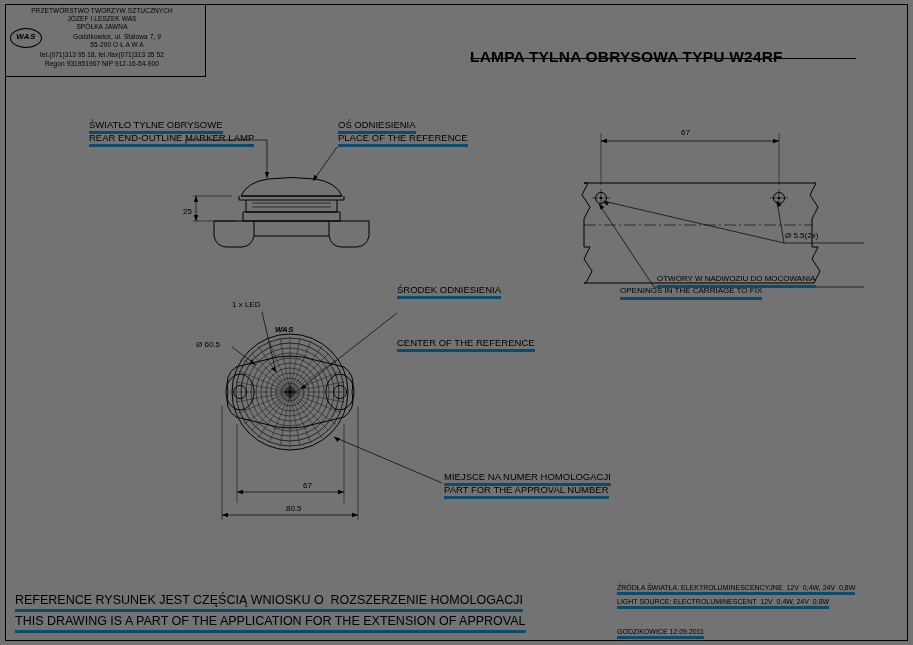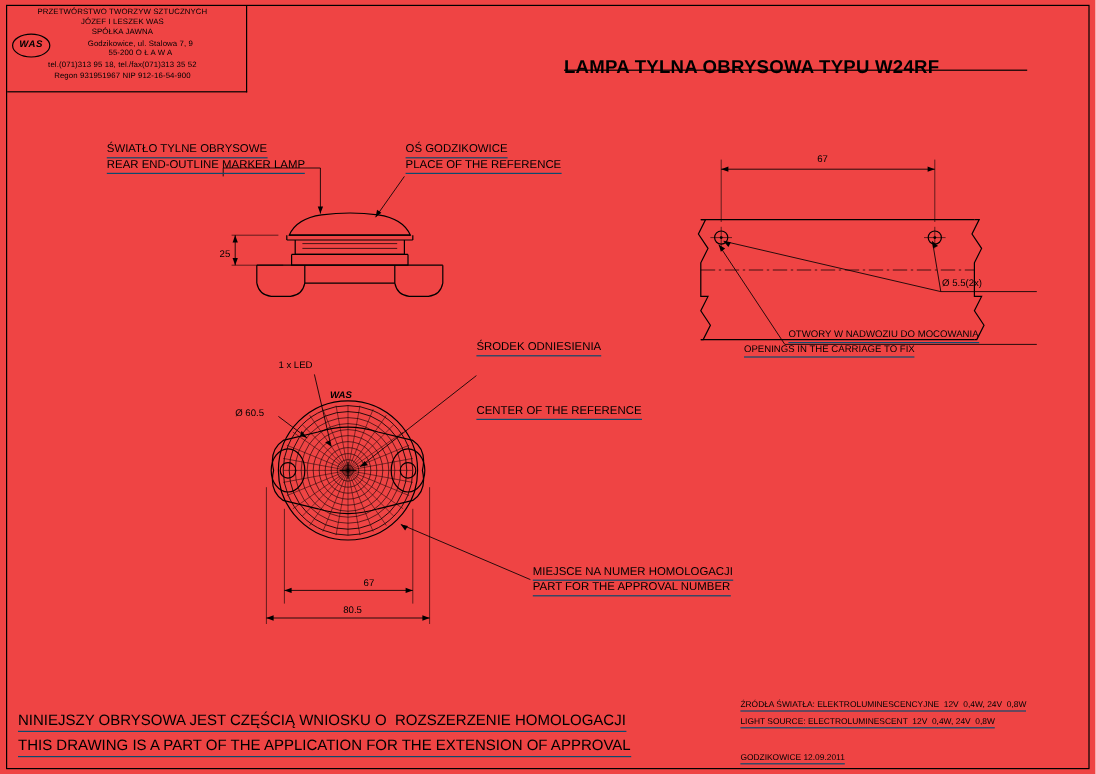--- a/index.html
+++ b/index.html
@@ -8,21 +8,21 @@
     background: #ffffff;
   }
   body {
     font-family: "Liberation Sans", sans-serif;
     color: #000000;
   }
   #page {
     position: relative;
     width: 913px;
     height: 645px;
-    background: #ef4444;
+    background: #737373;
     overflow: hidden;
   }
   .frame {
     position: absolute;
     left: 5px;
     top: 4px;
     width: 903px;
     height: 637px;
     border: 1px solid #000;
     box-sizing: border-box;
@@ -92,21 +92,21 @@
 
   
   .lbl {
     position: absolute;
     font-size: 9.5px;
     white-space: pre;
     line-height: 12px;
   }
   .lbl.sm { font-size: 8px; line-height: 10.5px; }
   .lbl.xs { font-size: 7px; line-height: 9px; }
-  .underline-el { border-bottom: 1px solid #0c4a6e; }
+  .underline-el { border-bottom: 3px solid #0c4a6e; }
 
   .footer-line {
     position: absolute;
     font-size: 12.5px;
     white-space: pre;
     line-height: 17px;
   }
   svg { display: block; }
   .sv { position: absolute; left: 0; top: 0; overflow: visible; }
 </style>
@@ -278,21 +278,21 @@
       <path d="M358 406 L358 520" stroke-width="0.5"></path>
       <path d="M222 515 L358 515" stroke-width="0.7"></path>
       <path d="M222 515 l6 -2.2 l0 4.4 z" fill="#000" stroke="none"></path>
       <path d="M358 515 l-6 -2.2 l0 4.4 z" fill="#000" stroke="none"></path>
     </g>
   </svg>
 
   <div class="lbl underline-el" style="left:89px; top:119px;">ŚWIATŁO TYLNE OBRYSOWE</div>
   <div class="lbl underline-el" style="left:89px; top:132px;">REAR END-OUTLINE MARKER LAMP</div>
 
-  <div class="lbl underline-el" style="left:338px; top:119px;">OŚ GODZIKOWICE</div>
+  <div class="lbl underline-el" style="left:338px; top:119px;">OŚ ODNIESIENIA</div>
   <div class="lbl underline-el" style="left:338px; top:132px;">PLACE OF THE REFERENCE</div>
 
   <div class="lbl sm" style="left:183px; top:207px;">25</div>
 
   <div class="lbl underline-el" style="left:397px; top:284px;">ŚRODEK ODNIESIENIA</div>
   <div class="lbl underline-el" style="left:397px; top:297px;margin-top:40px;">CENTER OF THE REFERENCE</div>
 
   <div class="lbl sm" style="left:232px; top:300px;">1 x LED</div>
   <div class="lbl sm" style="left:275px; top:325px; font-weight:bold; font-style:italic;">WAS</div>
 
@@ -307,16 +307,16 @@
   <div class="lbl sm" style="left:681px; top:128px;">67</div>
   <div class="lbl sm" style="left:785px; top:231px;">Ø 5.5(2x)</div>
 
   <div class="lbl sm underline-el" style="left:657px; top:274px;">OTWORY W NADWOZIU DO MOCOWANIA</div>
   <div class="lbl sm underline-el" style="left:620px; top:286px;">OPENINGS IN THE CARRIAGE TO FIX</div>
 
   <div class="lbl xs underline-el" style="left:617px; top:583px;">ŹRÓDŁA ŚWIATŁA: ELEKTROLUMINESCENCYJNE  12V  0,4W, 24V  0,8W</div>
   <div class="lbl xs underline-el" style="left:617px; top:597px;">LIGHT SOURCE: ELECTROLUMINESCENT  12V  0,4W, 24V  0,8W</div>
   <div class="lbl xs underline-el" style="left:617px; top:627px;">GODZIKOWICE 12.09.2011</div>
 
-  <div class="footer-line underline-el" style="left:15px; top:592px;">NINIEJSZY OBRYSOWA JEST CZĘŚCIĄ WNIOSKU O  ROZSZERZENIE HOMOLOGACJI</div>
+  <div class="footer-line underline-el" style="left:15px; top:592px;">REFERENCE RYSUNEK JEST CZĘŚCIĄ WNIOSKU O  ROZSZERZENIE HOMOLOGACJI</div>
   <div class="footer-line underline-el" style="left:15px; top:613px;">THIS DRAWING IS A PART OF THE APPLICATION FOR THE EXTENSION OF APPROVAL</div>
 
 </div>
 
 </body></html>

